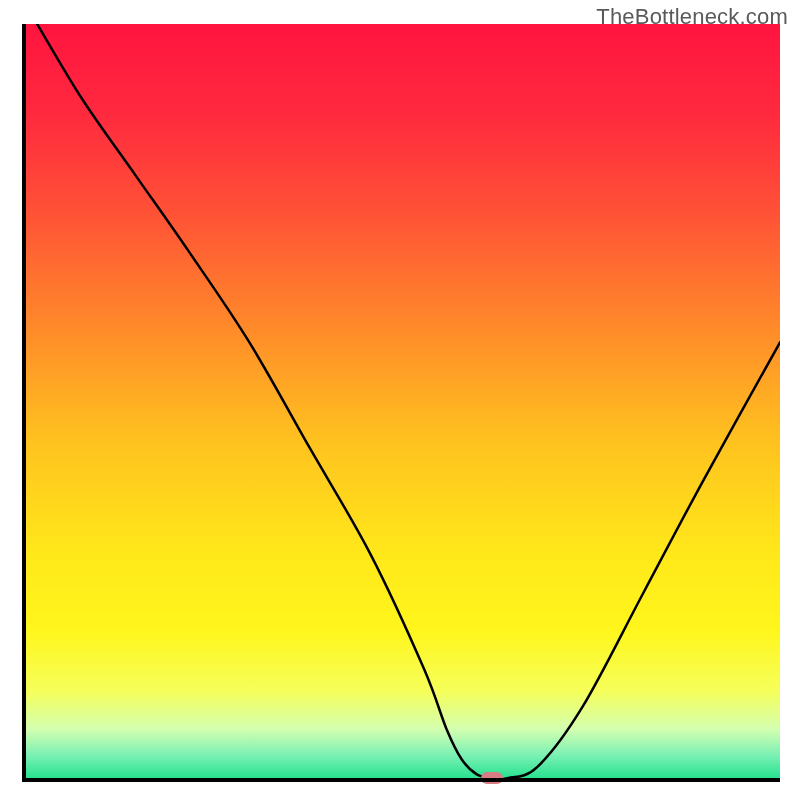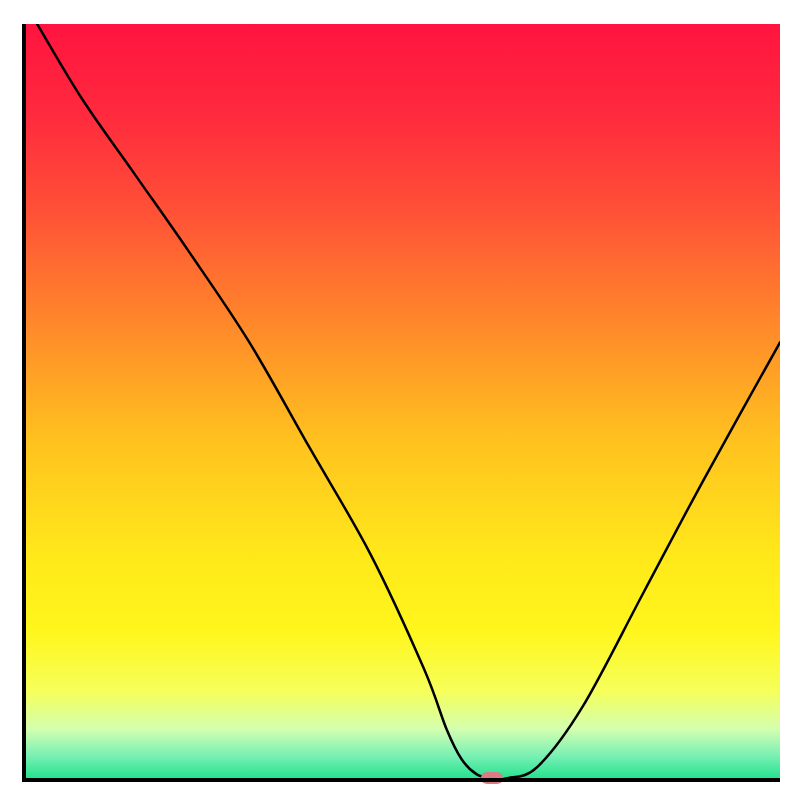--- a/index.html
+++ b/index.html
@@ -60,20 +60,21 @@
     height: 12px;
     background: #d97d85;
     border-radius: 6px;
     transform: translate(-50%, -50%);
   }
 </style>
 </head>
 <body>
 
 <div class="container">
+  <div class="watermark">TheBottleneck.com</div>
 
   <div class="plot-area">
     <svg class="gradient-bg" width="758" height="758">
       <defs>
         <linearGradient id="bg-grad" x1="0" y1="0" x2="0" y2="1">
             <stop offset="0%" stop-color="#ff143f"></stop>
             <stop offset="12%" stop-color="#ff2a3e"></stop>
             <stop offset="25%" stop-color="#ff5236"></stop>
             <stop offset="40%" stop-color="#ff8a2a"></stop>
             <stop offset="55.00000000000001%" stop-color="#ffc21f"></stop>

